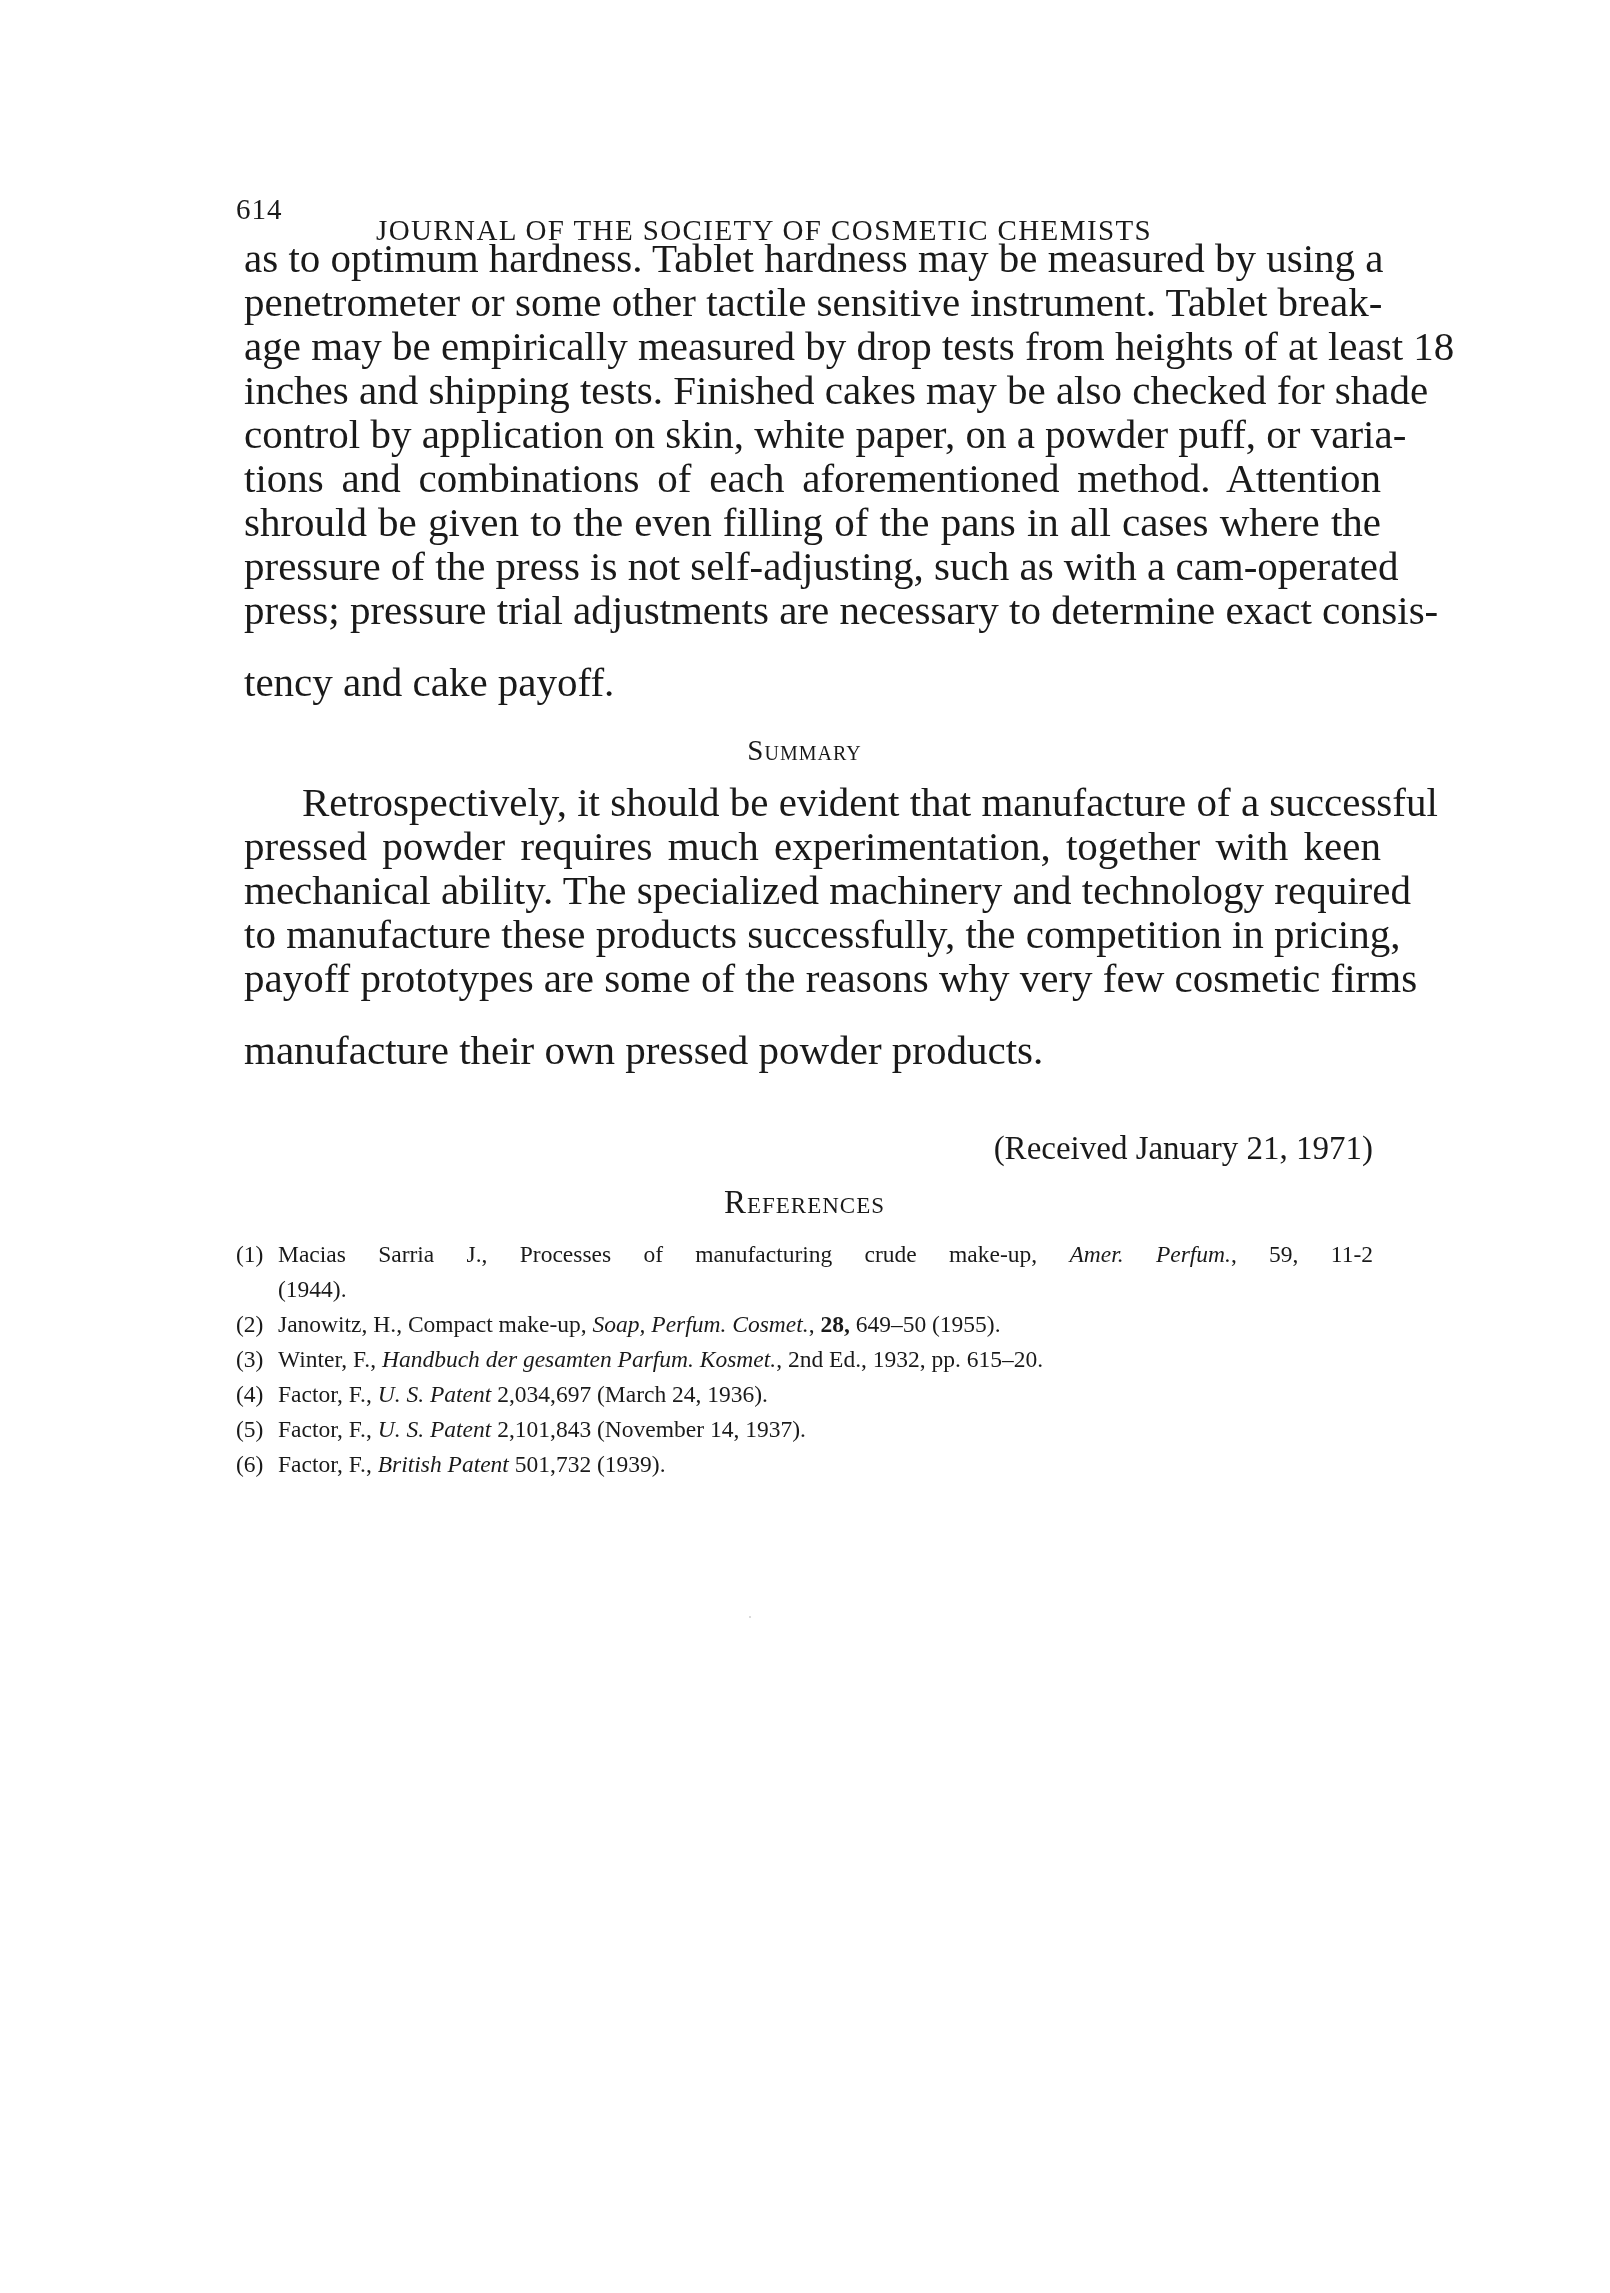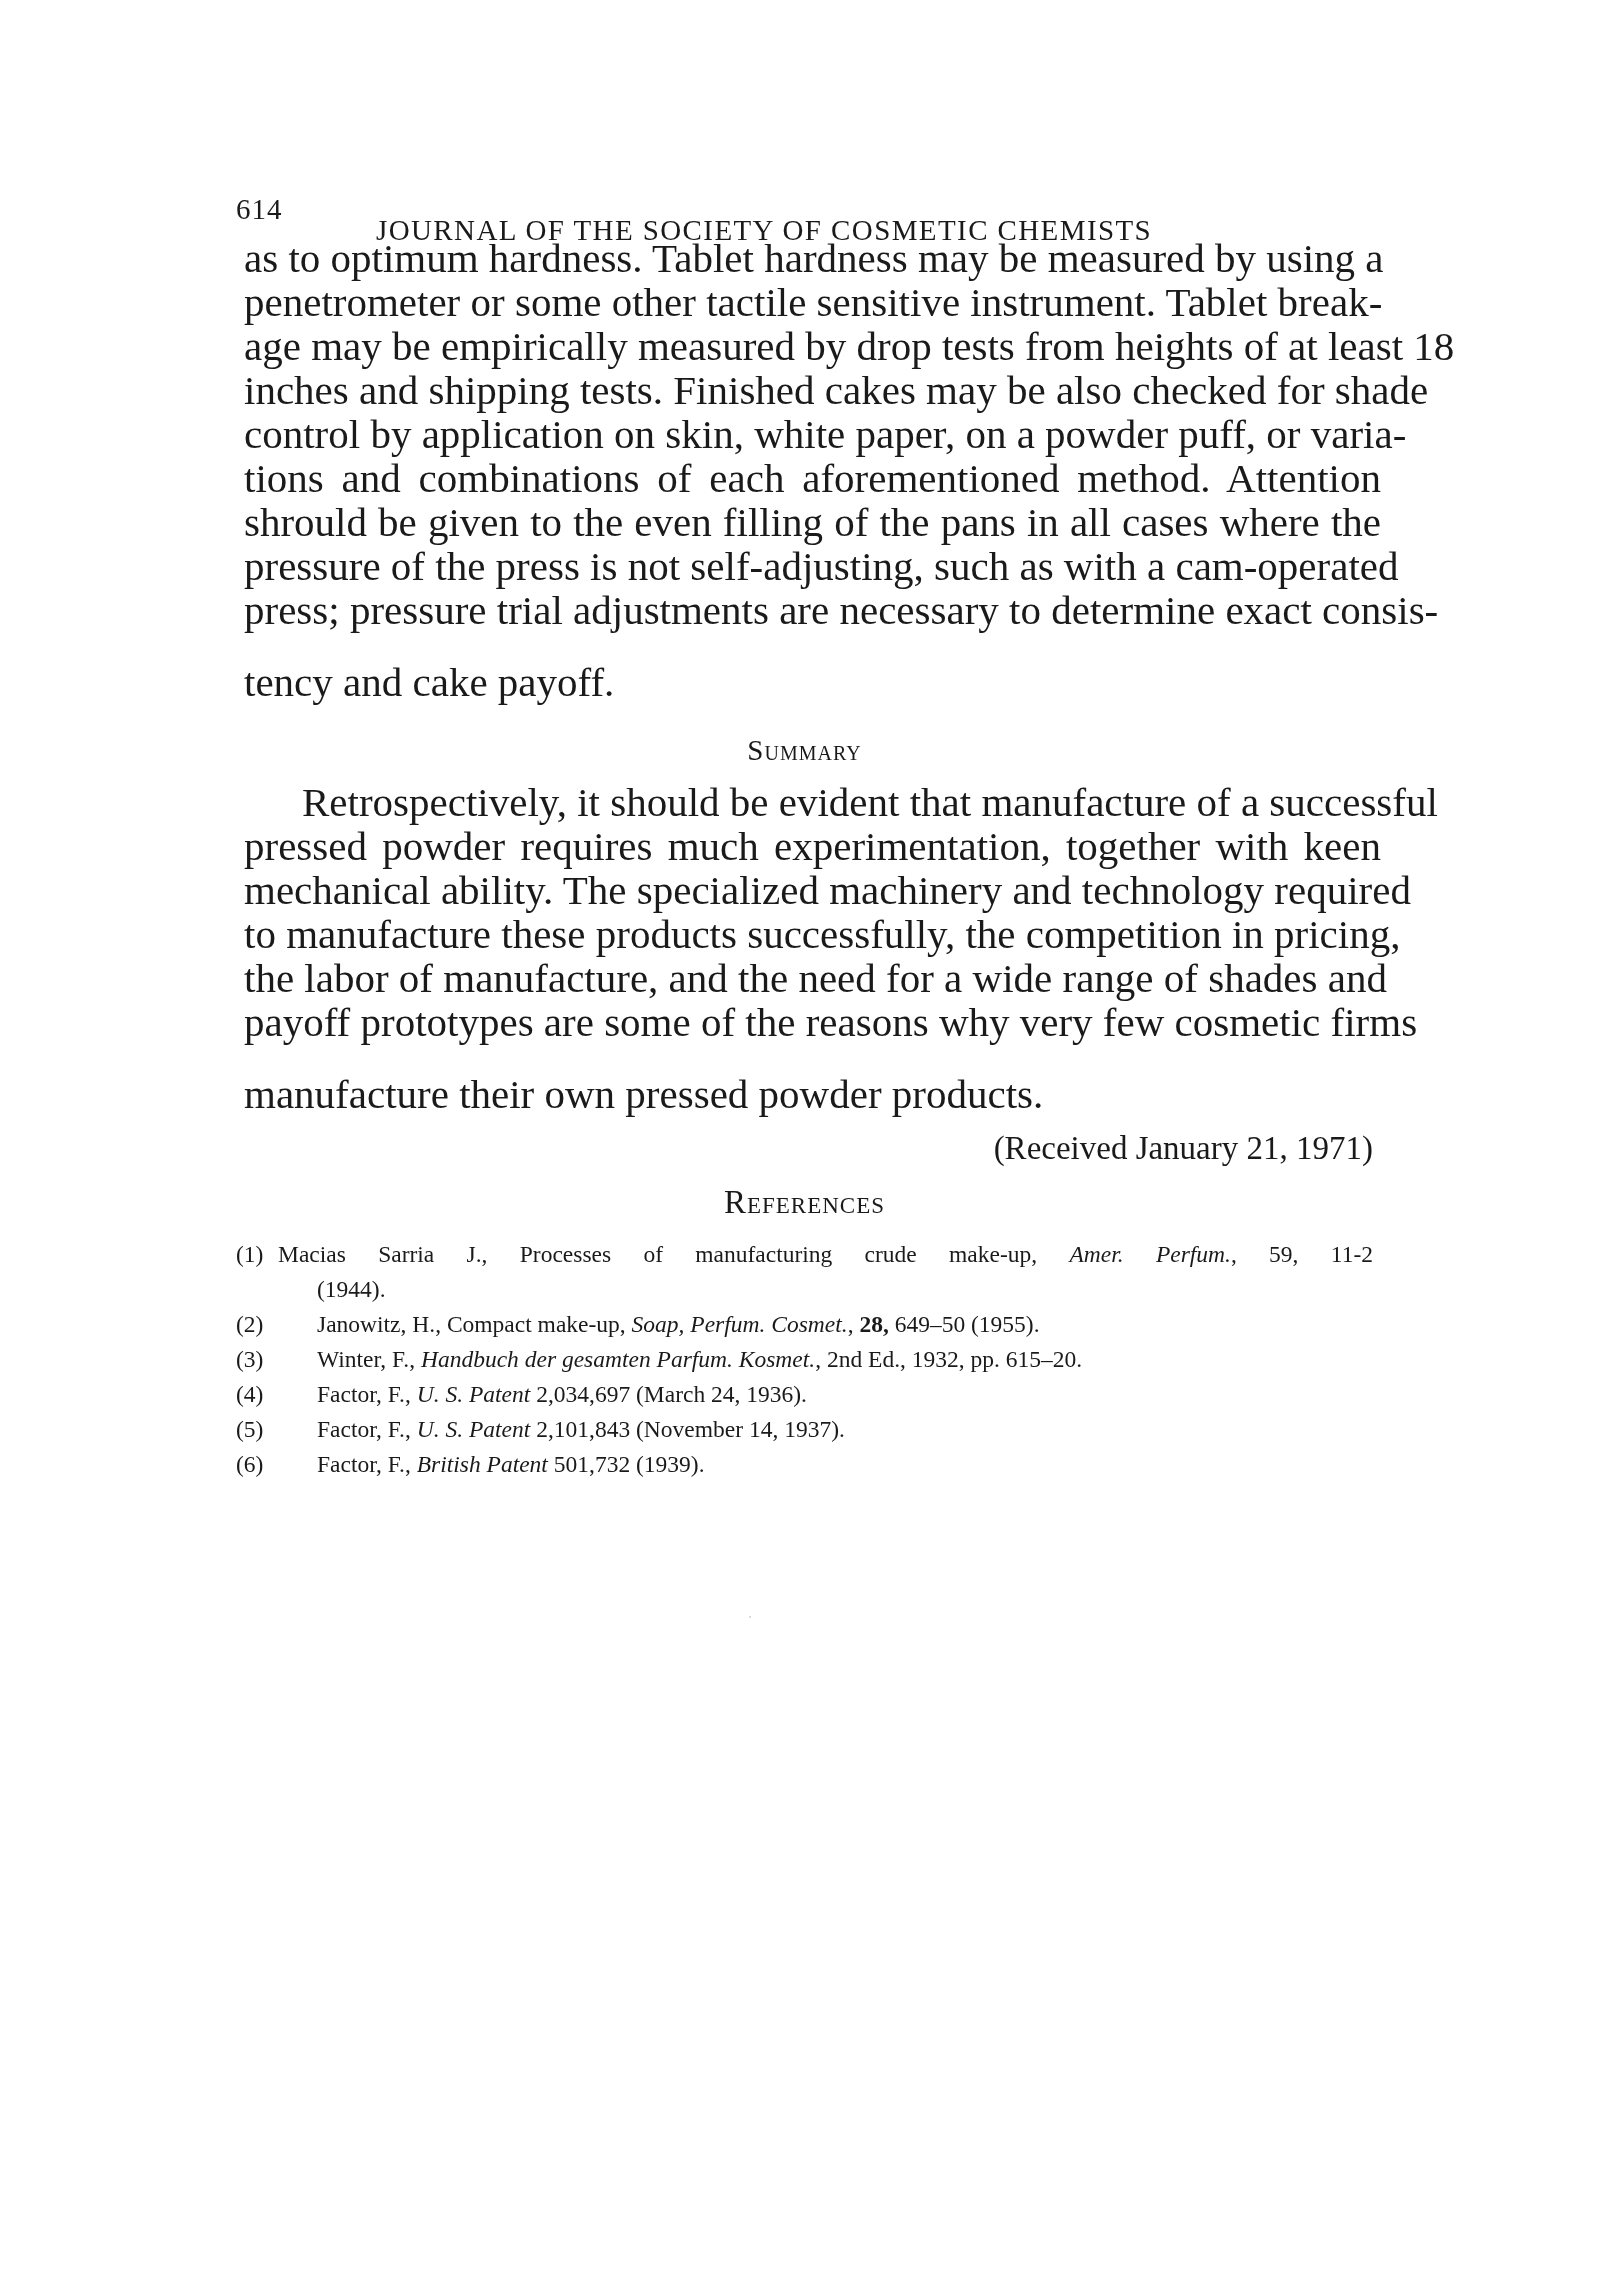--- a/index.html
+++ b/index.html
@@ -101,21 +101,20 @@
       padding-left: 42px;
       display: block;
     }
     .ref .num {
       position: absolute;
       left: 0;
       top: 0;
     }
     .ref .txt {
       display: block;
-      margin-left: 39px;
     }
     .ref.wrap .line1 {
       display: block;
       text-align: justify;
       text-align-last: justify;
       white-space: nowrap;
     }
     i { font-style: italic; }
     b { font-weight: bold; }
     .scan-dot {
@@ -151,21 +150,20 @@
     <span class="line last">tency and cake payoff.</span>
   </div>
 
   <div class="heading summary-heading">Summary</div>
 
   <div class="body-text p2">
     <span class="line indent">Retrospectively, it should be evident that manufacture of a successful</span>
     <span class="line">pressed powder requires much experimentation, together with keen</span>
     <span class="line">mechanical ability.  The specialized machinery and technology required</span>
     <span class="line">to manufacture these products successfully, the competition in pricing,</span>
-    <span class="line">the labor of manufacture, and the need for a wide range of shades and</span>
     <span class="line">payoff prototypes are some of the reasons why very few cosmetic firms</span>
     <span class="line last">manufacture their own pressed powder products.</span>
   </div>
 
   <div class="received">(Received January 21, 1971)</div>
 
   <div class="heading refs-heading">References</div>
 
   <div class="refs">
     <div class="ref wrap">

